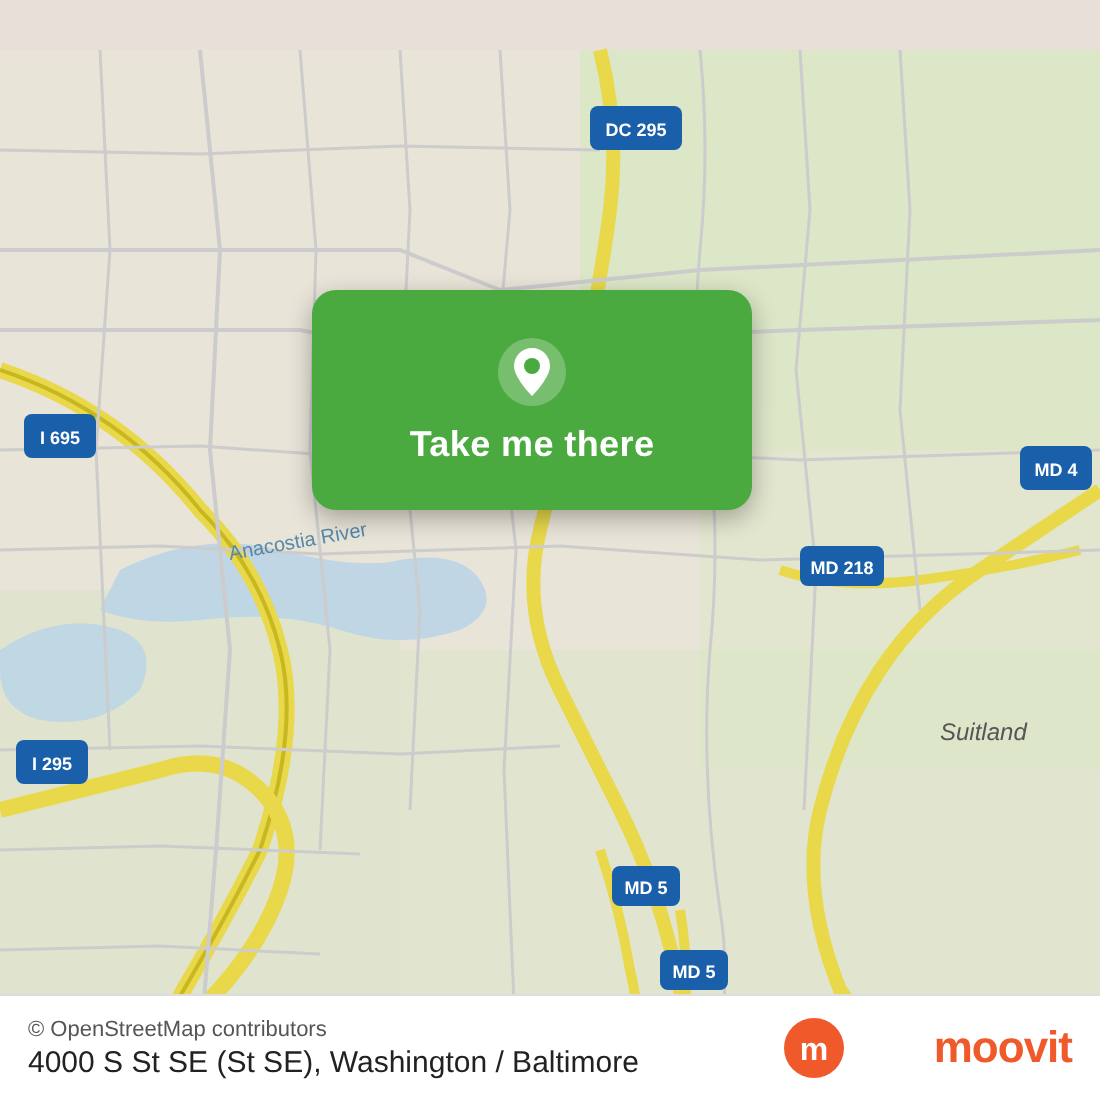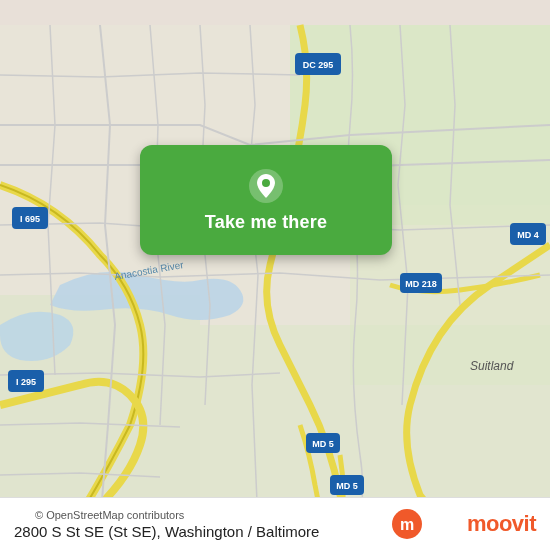--- a/index.html
+++ b/index.html
@@ -25,22 +25,22 @@
       position: absolute;
       top: 0; left: 0;
       width: 100%;
       height: 100%;
     }
 
     
     .take-me-there-btn {
       position: absolute;
       top: 145px;
-      left: 140px;
-      width: 252px;
+      left: 156px;
+      width: 220px;
       height: 110px;
       background-color: #4aaa3f;
       border-radius: 12px;
       display: flex;
       flex-direction: column;
       align-items: center;
       justify-content: center;
       cursor: pointer;
       box-shadow: 0 4px 12px rgba(0,0,0,0.3);
       gap: 8px;
@@ -78,21 +78,20 @@
 
     .bottom-left {
       display: flex;
       flex-direction: column;
       gap: 2px;
     }
 
     .osm-credit {
       font-size: 11px;
       color: #555;
-      margin-left: 21px;
     }
 
     .address-text {
       font-size: 15px;
       color: #222;
       font-weight: 400;
     }
 
     .moovit-logo {
       display: flex;
@@ -194,21 +193,21 @@
       <circle cx="18" cy="18" r="17" fill="rgba(255,255,255,0.25)"></circle>
       <path d="M18 6 C13 6 9 10 9 15 C9 21 18 30 18 30 C18 30 27 21 27 15 C27 10 23 6 18 6 Z" fill="white"></path>
       <circle cx="18" cy="15" r="4" fill="#4aaa3f"></circle>
     </svg>
     <span class="btn-label">Take me there</span>
   </button>
 
   <div class="bottom-bar">
     <div class="bottom-left">
       <span class="osm-credit">© OpenStreetMap contributors</span>
-      <span class="address-text">2800 S St SE (St SE), Washington / Baltimore</span>
+      <span class="address-text">4000 S St SE (St SE), Washington / Baltimore</span>
     </div>
 
     <div class="moovit-logo">
 
       <svg class="moovit-icon" viewBox="0 0 32 32" xmlns="http://www.w3.org/2000/svg">
         <circle cx="16" cy="16" r="15" fill="#f0592a"></circle>
         <text x="16" y="22" text-anchor="middle" font-size="16" font-weight="bold" fill="white" font-family="Arial">m</text>
       </svg>
       <span class="moovit-text">moovit</span>
     </div>

